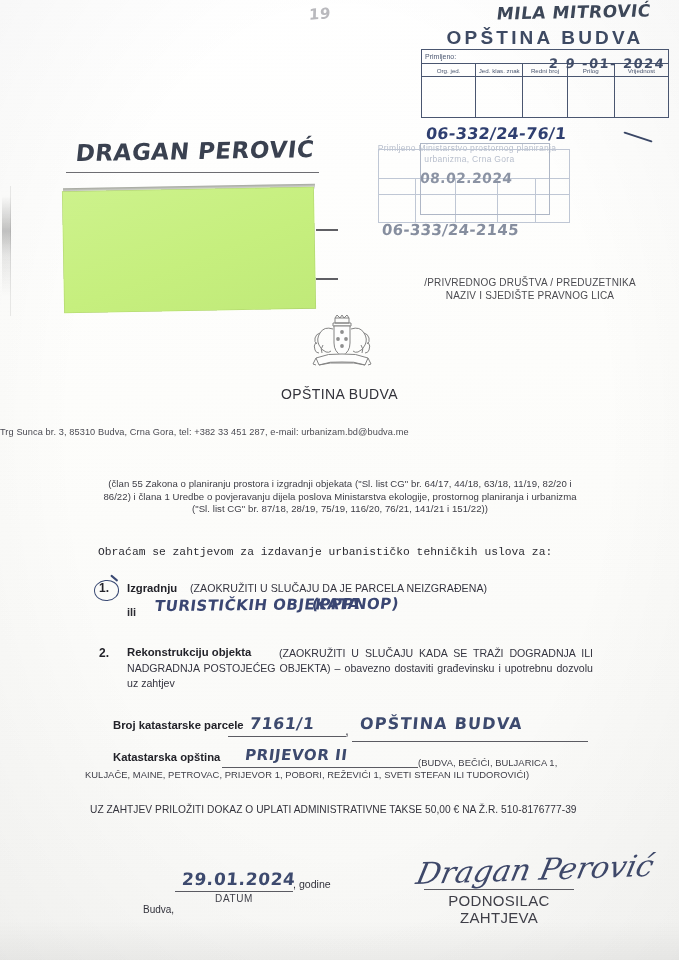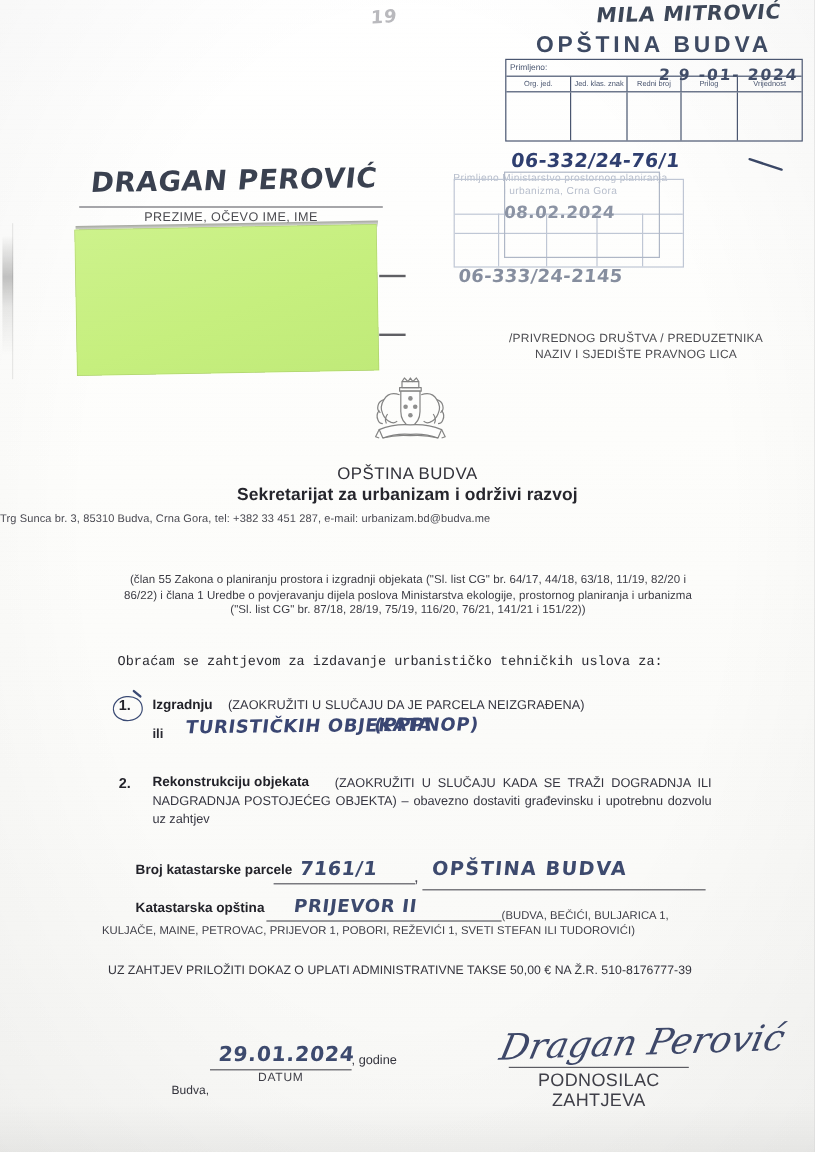--- a/index.html
+++ b/index.html
@@ -645,21 +645,20 @@
         <div class="c5"></div>
       </div>
     </div>
     <div class="stamp-date hw">2 9 -01- 2024</div>
     <div class="stamp-number hw">06-332/24-76/1</div>
     <div class="stamp-tick"></div>
   </div>
 
   <div class="applicant-name hw">DRAGAN PEROVIĆ</div>
   <div class="name-rule"></div>
-  <div class="name-caption">PREZIME, OČEVO IME, IME</div>
 
   <div class="redaction-shadow"></div>
   <div class="redaction"></div>
   <div class="rule-short-1"></div>
   <div class="rule-short-2"></div>
 
   <div class="stamp2">
     <div class="stamp2-ghost">Primljeno Ministarstvo prostornog planiranja</div>
     <div class="stamp2-ghost" style="top:11px;">i urbanizma, Crna Gora</div>
     <div class="stamp2-box">
@@ -707,38 +706,37 @@
 
         <circle cx="34" cy="20" r="1.9"></circle>
         <circle cx="30" cy="27" r="1.9"></circle>
         <circle cx="38" cy="27" r="1.9"></circle>
         <circle cx="34" cy="34" r="1.9"></circle>
       </g>
     </svg>
   </div>
 
   <div class="org-name">OPŠTINA BUDVA</div>
-  <div class="dept-name">Sekretarijat za urbanizam i održivi razvoj</div>
   <div class="contact-line">Trg Sunca br. 3, 85310 Budva, Crna Gora, tel: +382 33 451 287, e-mail: urbanizam.bd@budva.me</div>
 
   <div class="doc-subtitle">(član 55 Zakona o planiranju prostora i izgradnji objekata ("Sl. list CG" br. 64/17, 44/18, 63/18, 11/19, 82/20 i 86/22) i člana 1 Uredbe o povjeravanju dijela poslova Ministarstva ekologije, prostornog planiranja i urbanizma ("Sl. list CG" br. 87/18, 28/19, 75/19, 116/20, 76/21, 141/21 i 151/22))</div>
 
   <div class="intro-line">Obraćam se zahtjevom za izdavanje urbanističko tehničkih uslova za:</div>
 
   <div class="item1-circle"></div>
   <div class="item1-num">1.</div>
   <div class="item1-bold">Izgradnju</div>
   <div class="item1-rest">(ZAOKRUŽITI U SLUČAJU DA JE PARCELA NEIZGRAĐENA)</div>
   <div class="ili-label">ili</div>
   <div class="item1-hand hw">TURISTIČKIH OBJEKATA</div>
   <div class="item1-hand-code hw">(PPPNOP)</div>
 
   <div class="item2-num">2.</div>
   <div class="item2-text">(ZAOKRUŽITI U SLUČAJU KADA SE TRAŽI DOGRADNJA ILI NADGRADNJA POSTOJEĆEG OBJEKTA) – obavezno dostaviti građevinsku i upotrebnu dozvolu uz zahtjev</div>
-  <div class="item2-bold">Rekonstrukciju objekata</div>
+  <div class="item2-bold">Rekonstrukciju objekta</div>
 
   <div class="field-label-1">Broj katastarske parcele</div>
   <div class="field-rule-1a"></div>
   <div class="field-rule-1b"></div>
   <div class="field-value-parcel hw">7161/1</div>
   <div class="field-comma">,</div>
   <div class="field-value-muni hw">OPŠTINA BUDVA</div>
 
   <div class="field-label-2">Katastarska opština</div>
   <div class="field-rule-2"></div>

